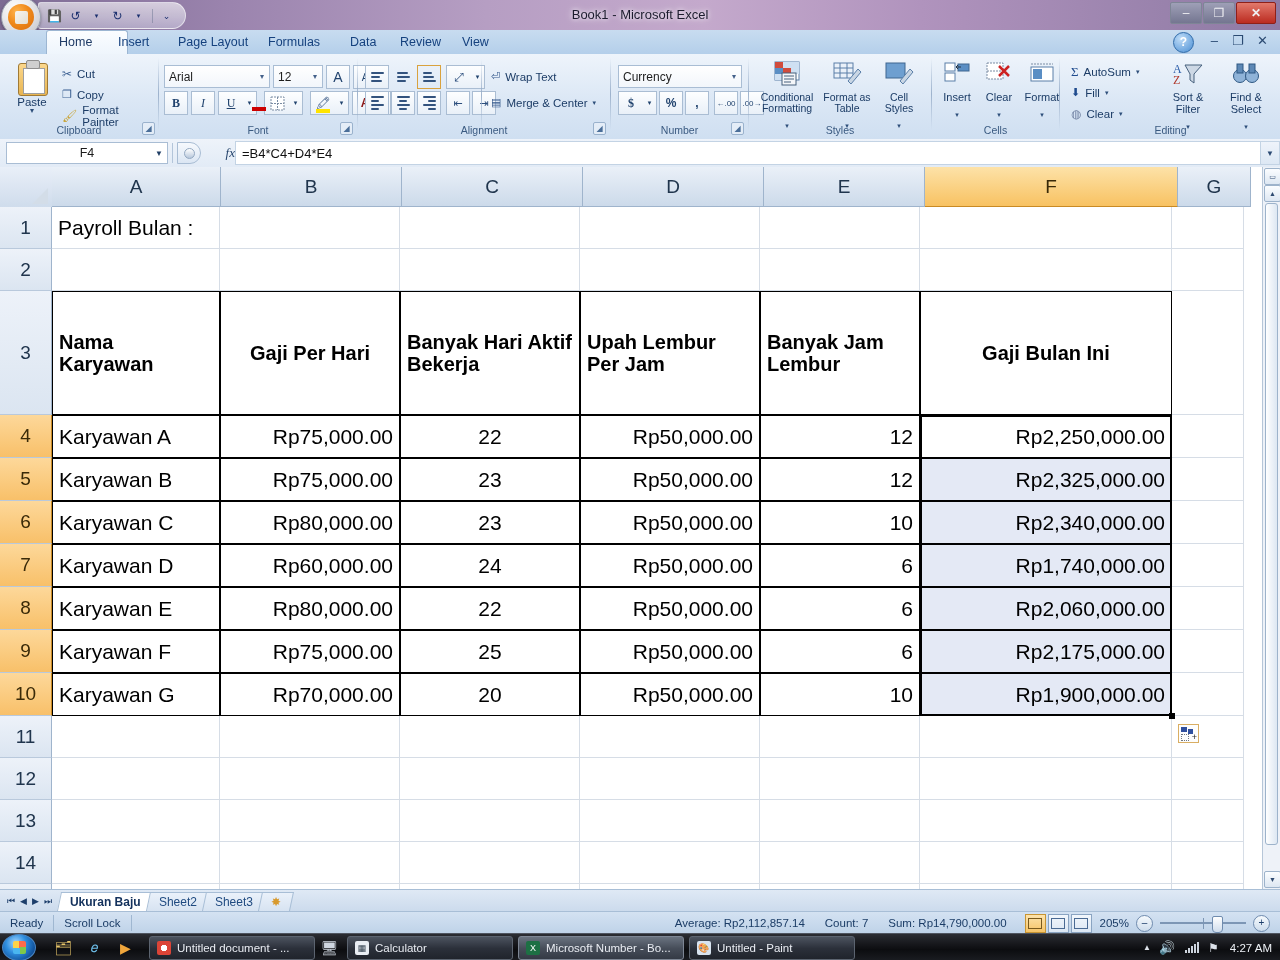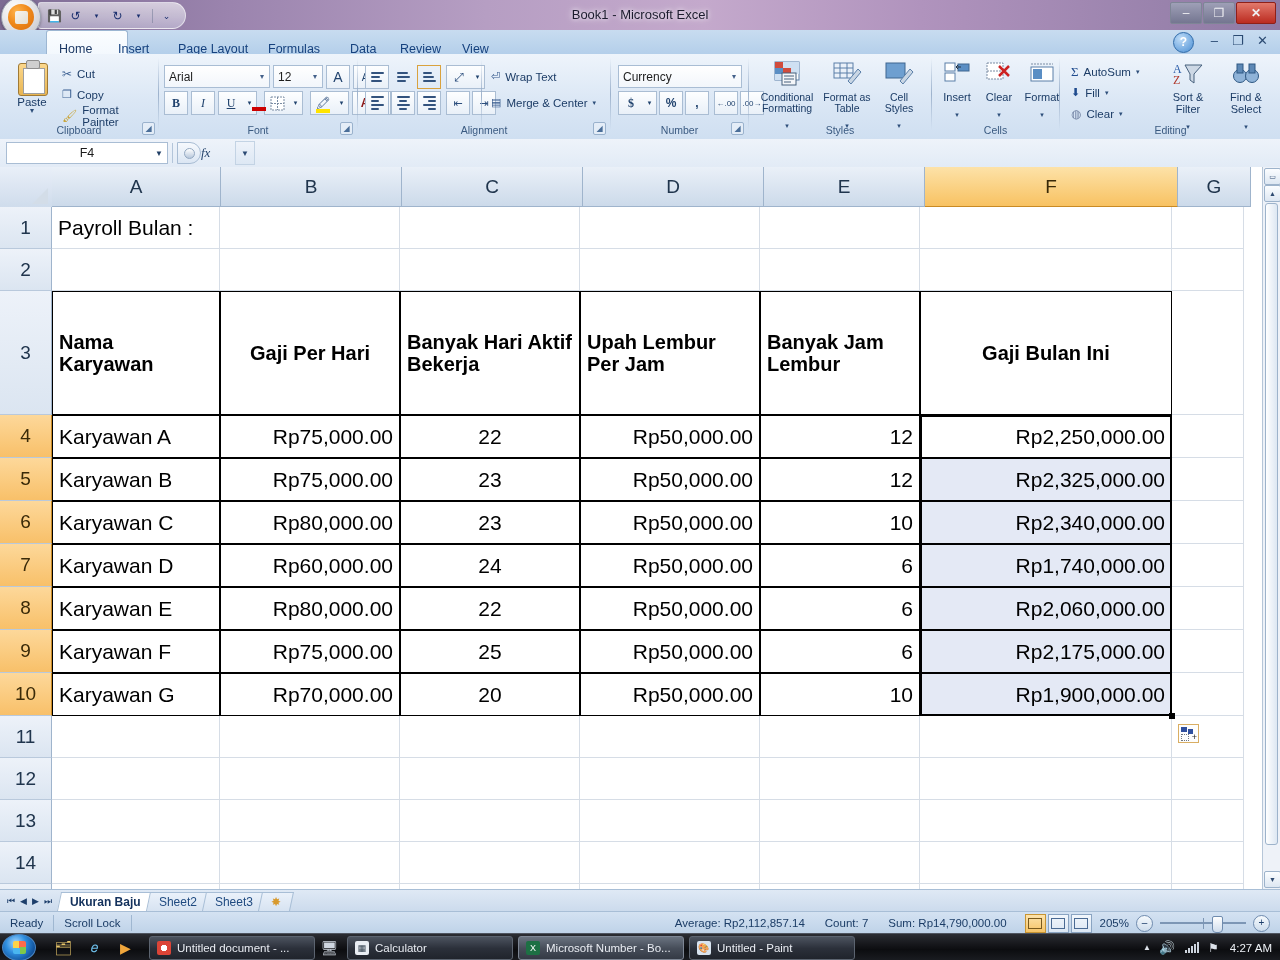--- a/index.html
+++ b/index.html
@@ -67,21 +67,21 @@
   }
 
   
   .ribbon-tabs{
     position:absolute;left:0;top:30px;width:1280px;height:24px;
     background:linear-gradient(180deg,#c8dcf0,#b4cfea);
     border-bottom:1px solid #9cb6d2;
   }
   .tab{
     position:absolute;top:0;height:24px;line-height:24px;
-    padding:7px 12px;font-size:12.5px;color:#15417e;white-space:nowrap;
+    padding:0 12px;font-size:12.5px;color:#15417e;white-space:nowrap;
   }
   .tab.active{
     background:linear-gradient(180deg,#fbfdff,#eef5fc);
     border:1px solid #9cb6d2;border-bottom:none;border-radius:3px 3px 0 0;
     line-height:23px;color:#1f3b66;
   }
   .tabhelp{position:absolute;right:86px;top:2px;width:19px;height:19px;border-radius:50%;
     background:radial-gradient(circle at 35% 30%,#bfdcf7,#4b8fd4);border:1px solid #2f6aa8;
     color:#fff;font-size:12px;font-weight:bold;text-align:center;line-height:18px;}
   .tabwin{position:absolute;top:3px;font-size:13px;color:#2b4a72;}
@@ -144,21 +144,21 @@
   }
   .namebox{
     width:160px;height:20px;margin-left:6px;background:#fff;border:1px solid #a9bdd4;
     display:flex;align-items:center;justify-content:center;position:relative;font-size:12.5px;color:#1b1b1b;
   }
   .namebox .ca{position:absolute;right:4px;font-size:8px;color:#213f66;}
   .fb-sep{width:1px;height:20px;background:#b3c5da;margin:0 4px;}
   .fb-round{width:22px;height:20px;border:1px solid #a9bdd4;border-radius:0 11px 11px 0;
     background:linear-gradient(180deg,#f6f9fd,#dbe6f3);display:flex;align-items:center;justify-content:center;}
   .fb-round .dot{width:9px;height:9px;border-radius:50%;background:linear-gradient(180deg,#ffffff,#b8c8dc);border:1px solid #93a8c1;}
-  .fx{width:34px;text-align:left;font-size:13px;font-style:italic;color:#27456d;font-family:"Liberation Serif",serif;}
+  .fx{width:34px;text-align:right;font-size:13px;font-style:italic;color:#27456d;font-family:"Liberation Serif",serif;}
   .finput{
     flex:1;height:22px;background:#fff;border:1px solid #c3d3e4;border-right:none;
     display:flex;align-items:center;padding-left:6px;font-size:13px;color:#111;
   }
   .fb-dropdown{width:18px;height:22px;background:linear-gradient(180deg,#eef3fa,#dde8f4);
     border:1px solid #c3d3e4;display:flex;align-items:center;justify-content:center;font-size:8px;color:#2c4a73;}
 
   
   .gridwrap{position:absolute;left:0;top:167px;width:1280px;height:722px;background:#fff;overflow:hidden;}
   .corner{
@@ -643,20 +643,23 @@
   <div class="fbar">
     <div class="namebox">
       <span>F4</span>
       <span class="ca">▼</span>
     </div>
     <div class="fb-sep"></div>
     <div class="fb-round">
         <span class="dot"></span>
       </div>
     <div class="fx">fx</div>
+    <div class="finput">
+      <span>=B4*C4+D4*E4</span>
+    </div>
     <div class="fb-dropdown">▼</div>
   </div>
 
   <div class="gridwrap">
     <div class="corner"></div>
     <div class="colhead" id="colhead">
         <div class="ch" style="width: 168px;">A</div>
         <div class="ch" style="width: 180px;">B</div>
         <div class="ch" style="width: 180px;">C</div>
         <div class="ch" style="width: 180px;">D</div>

